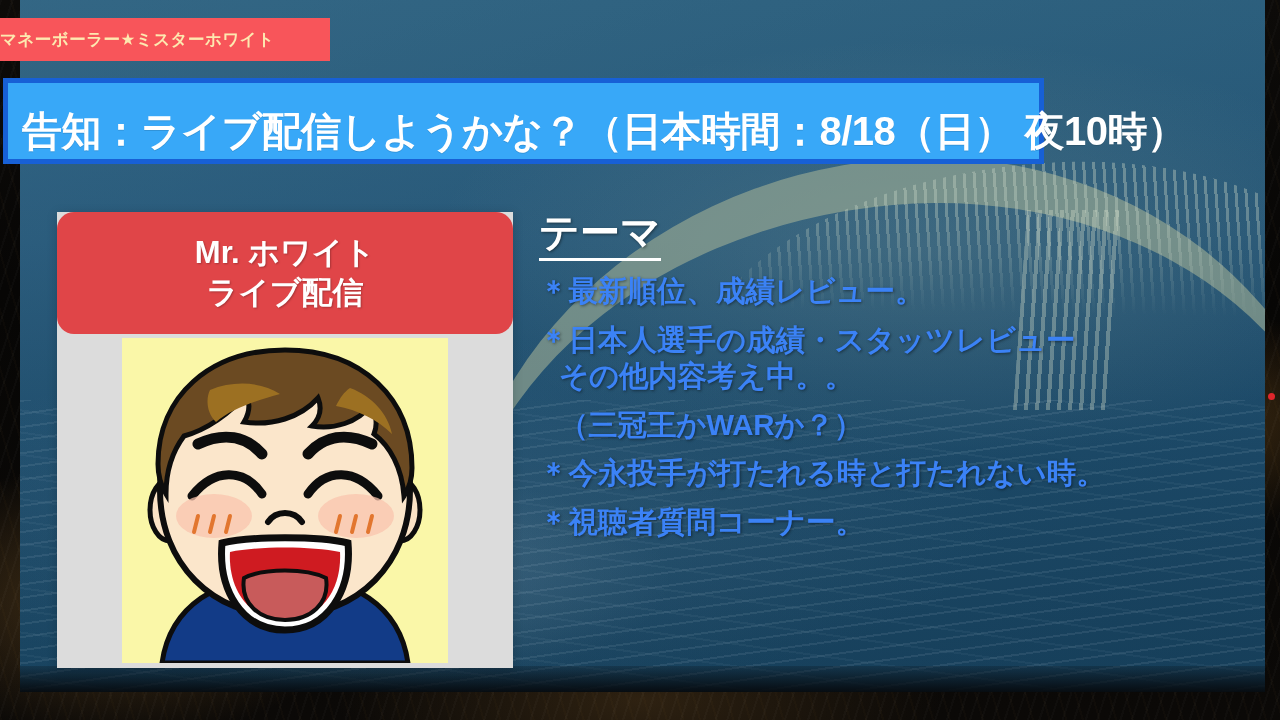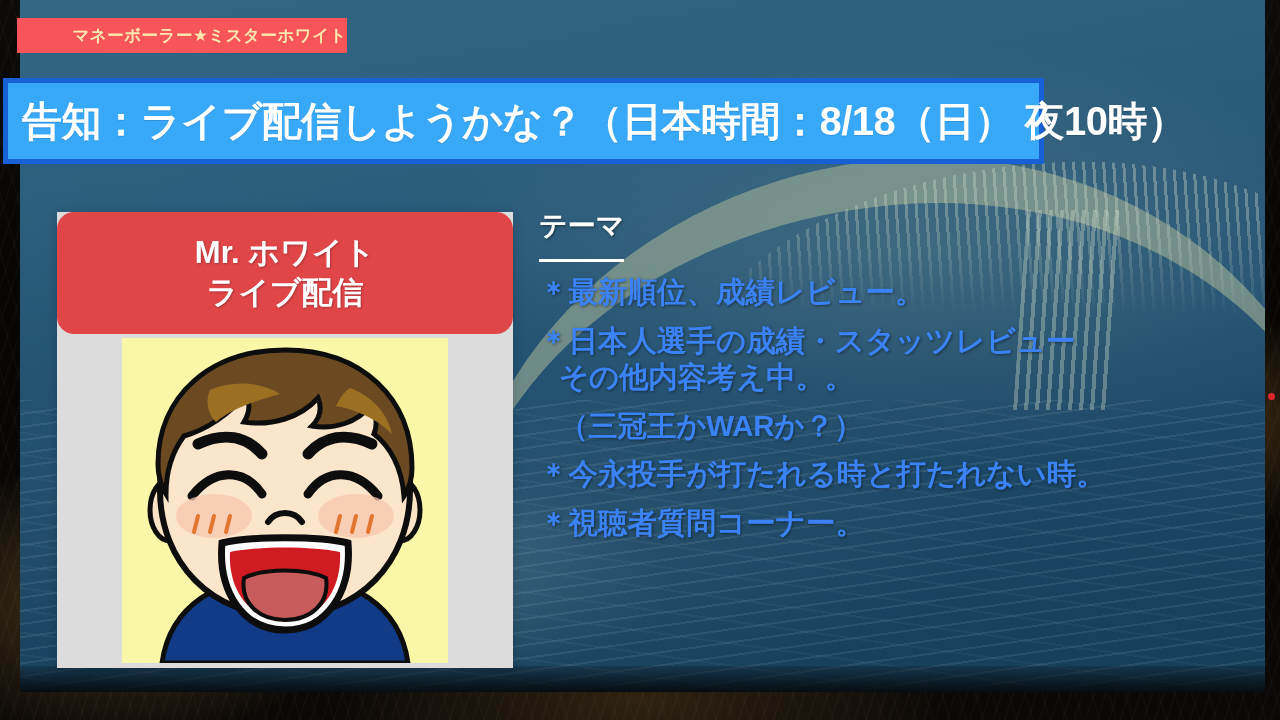--- a/index.html
+++ b/index.html
@@ -71,34 +71,33 @@
     position:absolute; left:-40px; top:430px; width:780px; height:300px;
     background:radial-gradient(ellipse 420px 150px at 50% 50%, rgba(190,210,220,.18), rgba(0,0,0,0) 72%);
   }
   .slide-bottom-dark{
     position:absolute; left:0; bottom:0; width:1245px; height:26px;
     background:linear-gradient(180deg, rgba(10,20,28,.25), rgba(6,10,14,.96));
   }
 
   
   #channel-tag{
-    position:absolute; left:0px; top:18px; width:330px; height:35px;
-    background:#f8555a; display:flex; align-items:center; justify-content:flex-end;
+    position:absolute; left:0px; top:18px; width:330px; height:43px;
+    background:#f8555a; display:flex; align-items:center; justify-content:flex-start;
     z-index:30;
-    margin-left:17px;
   }
   #channel-tag span{
     color:#fde9b0; font-size:16.5px; font-weight:700; letter-spacing:.5px; white-space:nowrap;
   }
 
   
   #headline{
     position:absolute; left:3px; top:78px; width:1041px; height:86px;
     background:#38a8f8; border:5px solid #1760d6;
-    display:flex; align-items:center; z-index:25;
+    display:flex; align-items:flex-end; z-index:25;
   }
   #headline .hl-text{
     color:#ffffff; font-size:40px; font-weight:700; white-space:nowrap;
     padding-left:14px; letter-spacing:-0.5px;
     text-shadow:0 1px 0 rgba(0,0,0,.12);
   }
 
   
   #profile-card{
     position:absolute; left:57px; top:212px; width:456px; height:456px;
@@ -117,22 +116,22 @@
     position:absolute; left:65px; top:126px; width:326px; height:325px;
     background:#faf7a8; overflow:hidden;
   }
   #avatar-wrap svg{ display:block; width:326px; height:325px; }
 
   
   #theme-col{
     position:absolute; left:539px; top:212px; width:700px; height:460px; z-index:20;
   }
   #theme-heading{
-    color:#ffffff; font-size:28px; font-weight:700; line-height:1;
-    display:inline-block; border-bottom:3px solid #ffffff; padding-bottom:19px;
+    color:#ffffff; font-size:40px; font-weight:700; line-height:1;
+    display:inline-block; border-bottom:3px solid #ffffff; padding-bottom:6px;
     text-shadow:1px 1px 3px rgba(0,0,0,.45);
   }
   .theme-item{ margin-top:12px; }
   .theme-line{
     color:#3b82f6; font-size:29.5px; font-weight:700; line-height:1.24; white-space:nowrap;
     text-shadow:1px 1px 3px rgba(0,0,0,.45);
   }
   .theme-line.sub{ letter-spacing:-0.2px;margin-left:20px; }
 </style>
 </head>

